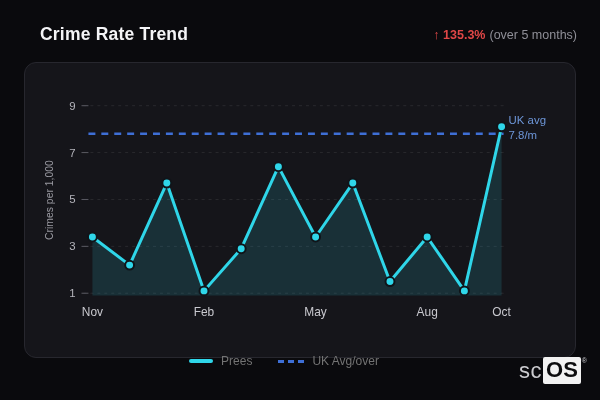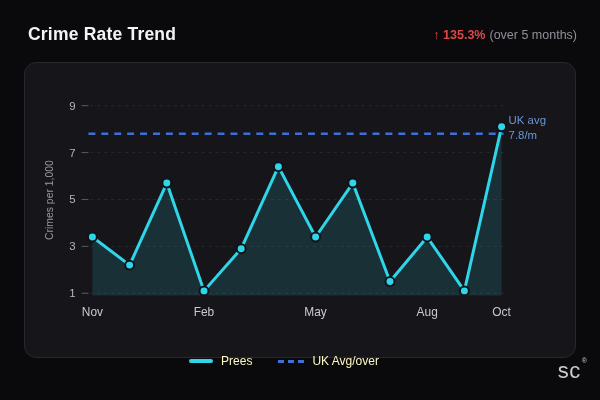--- a/index.html
+++ b/index.html
@@ -5,42 +5,42 @@
   * { margin:0; padding:0; box-sizing:border-box; }
   html,body { width:600px; height:400px; }
   body {
     background:#0a0a0d;
     font-family:"Liberation Sans", sans-serif;
     position:relative;
     overflow:hidden;
     color:#e8e8ec;
   }
   .header {
-    position:absolute; left:28px; right:23px; top:24px;
+    position:absolute; left:40px; right:23px; top:24px;
     display:flex; justify-content:space-between; align-items:center;
   }
   .page-title { font-size:17.5px; font-weight:bold; color:#f4f4f6; letter-spacing:0.2px; }
   .trend { font-size:12.5px; white-space:nowrap; }
   .trend .up { color:#e04747; font-weight:bold; }
   .trend .val { color:#e04747; font-weight:bold; margin-right:4px; }
   .trend .cap { color:#8f8f97; font-weight:normal; }
   .chart-card {
     position:absolute; left:24px; top:62px; width:552px; height:296px;
     background:#15151a;
     border:1px solid #27272e;
     border-radius:12px;
   }
   .chart-card svg { position:absolute; inset:0; width:100%; height:100%; }
   .legend-row {
     position:absolute; top:354px; left:0; right:0;
     display:flex; justify-content:center; align-items:center; gap:26px;
     transform:translateX(-16px);
   }
   .legend-item { display:flex; align-items:center; gap:8px; cursor:default; }
-  .legend-label { font-size:12px; color:#fef9c3; }
+  .legend-label { font-size:12px; color:#737373; }
   .swatch-solid { width:24px; height:4px; border-radius:2px; }
   .swatch-dashed { width:26px; height:3px;
     background:repeating-linear-gradient(90deg, var(--c) 0 6px, transparent 6px 10px); }
   .brand {
     position:absolute; right:13px; top:357px;
     display:flex; align-items:flex-start; line-height:1;
   }
   .brand .sc { color:#cbcbcf; font-size:22px; letter-spacing:0.5px; padding-top:3px; }
   .brand .os {
     background:#f2f2f2; color:#0c0c0e; font-size:22px; font-weight:bold;
@@ -108,14 +108,15 @@
     <span class="legend-label">Prees</span>
   </div>
   <div class="legend-item">
     <span class="swatch-dashed" id="swatch-ukavg" style="--c: #3e6fd6;"></span>
     <span class="legend-label">UK Avg/over</span>
   </div>
 </div>
 
 <div class="brand">
   <span class="sc">sc</span>
+  <span class="os">OS</span>
   <span class="reg">®</span>
 </div>
 
 </body></html>

